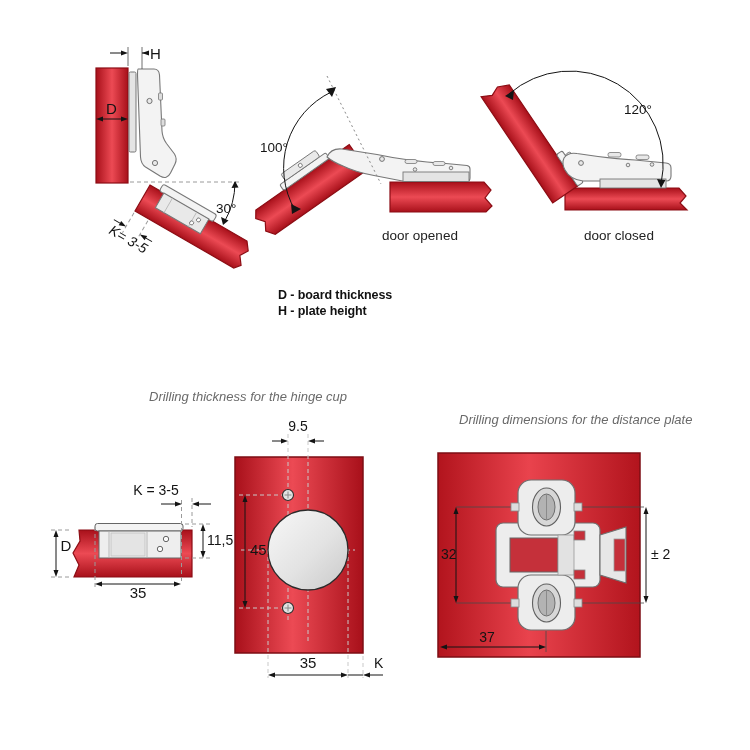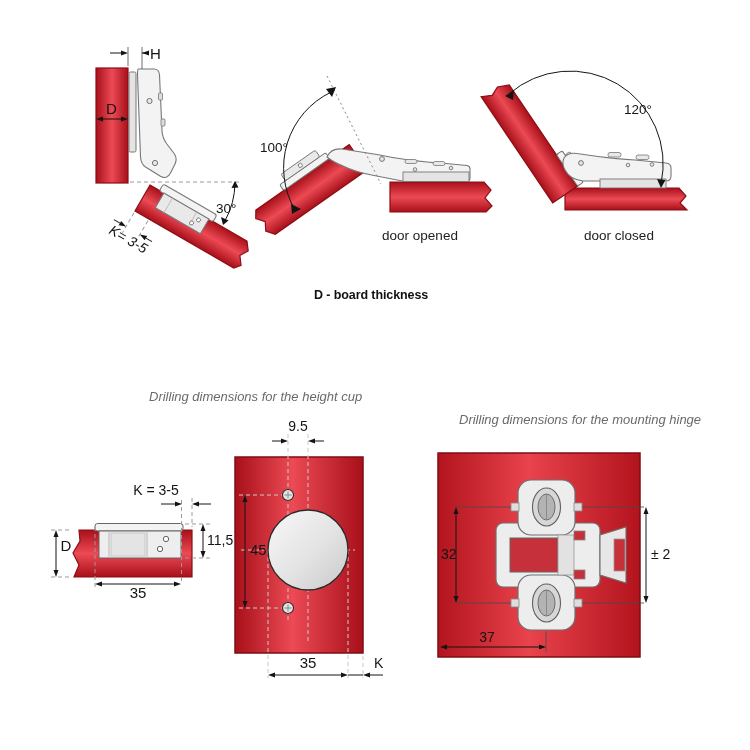--- a/index.html
+++ b/index.html
@@ -5,21 +5,21 @@
   html,body{margin:0;padding:0;background:#fff;}
   #stage{position:relative;width:750px;height:750px;background:#ffffff;overflow:hidden;
          font-family:"Liberation Sans","DejaVu Sans",sans-serif;}
   .abs{position:absolute;}
   svg text{font-family:"Liberation Sans","DejaVu Sans",sans-serif;fill:#141414;}
   .dim{font-size:14px;}
   .dim-lg{font-size:15px;}
   .ang{font-size:13.5px;}
   .cap{font-size:13.5px;fill:#222;}
   .legend{left:278px;top:287px;font-size:12.5px;font-weight:bold;color:#111;
-          line-height:16px;letter-spacing:-0.1px;white-space:nowrap;margin-left:36px;}
+          line-height:16px;letter-spacing:-0.1px;white-space:nowrap;}
   .sec-title{font-style:italic;font-size:13px;color:#6a6a6a;white-space:nowrap;}
   .outline{stroke:#777;fill:#f3f3f3;}
   .metal2{stroke:#777;fill:#e4e4e4;}
   .dimline{stroke:#141414;stroke-width:1;fill:none;}
   .arr{fill:#141414;stroke:none;}
   .dash{stroke:#9a9a9a;stroke-width:1;fill:none;stroke-dasharray:4 3;}
   .dashr{stroke:#c9c9c9;stroke-width:1;fill:none;stroke-dasharray:4 3;}
   .refline{stroke:#4a4a4a;stroke-width:0.8;fill:none;}
 </style>
 </head>
@@ -173,24 +173,25 @@
       <polygon class="arr" points="25,36 34,30 33,40"></polygon>
       <polygon class="arr" points="181,128 177,119 185.5,120"></polygon>
     </g>
     <text class="ang" x="144" y="54">120°</text>
 
     <text class="cap" x="139" y="180" text-anchor="middle">door closed</text>
   </svg>
 
   <div class="abs legend">
     <div>D - board thickness</div>
+    <div>H - plate height</div>
   </div>
 
-  <div class="abs sec-title" style="left:149px;top:389px;">Drilling dimensions for the height cup</div>
-  <div class="abs sec-title" style="left:459px;top:412px;">Drilling dimensions for the mounting hinge</div>
+  <div class="abs sec-title" style="left:149px;top:389px;">Drilling thickness for the hinge cup</div>
+  <div class="abs sec-title" style="left:459px;top:412px;">Drilling dimensions for the distance plate</div>
 
   <svg class="abs" style="left:45px;top:470px;" width="190" height="145" viewBox="0 0 190 145">
     <defs>
       <linearGradient id="gv4" x1="0" y1="0" x2="0" y2="1">
         <stop offset="0" stop-color="#a8101a"></stop>
           <stop offset="0.5" stop-color="#ec4a54"></stop>
           <stop offset="1" stop-color="#a8101a"></stop>
       </linearGradient>
     </defs>
 

